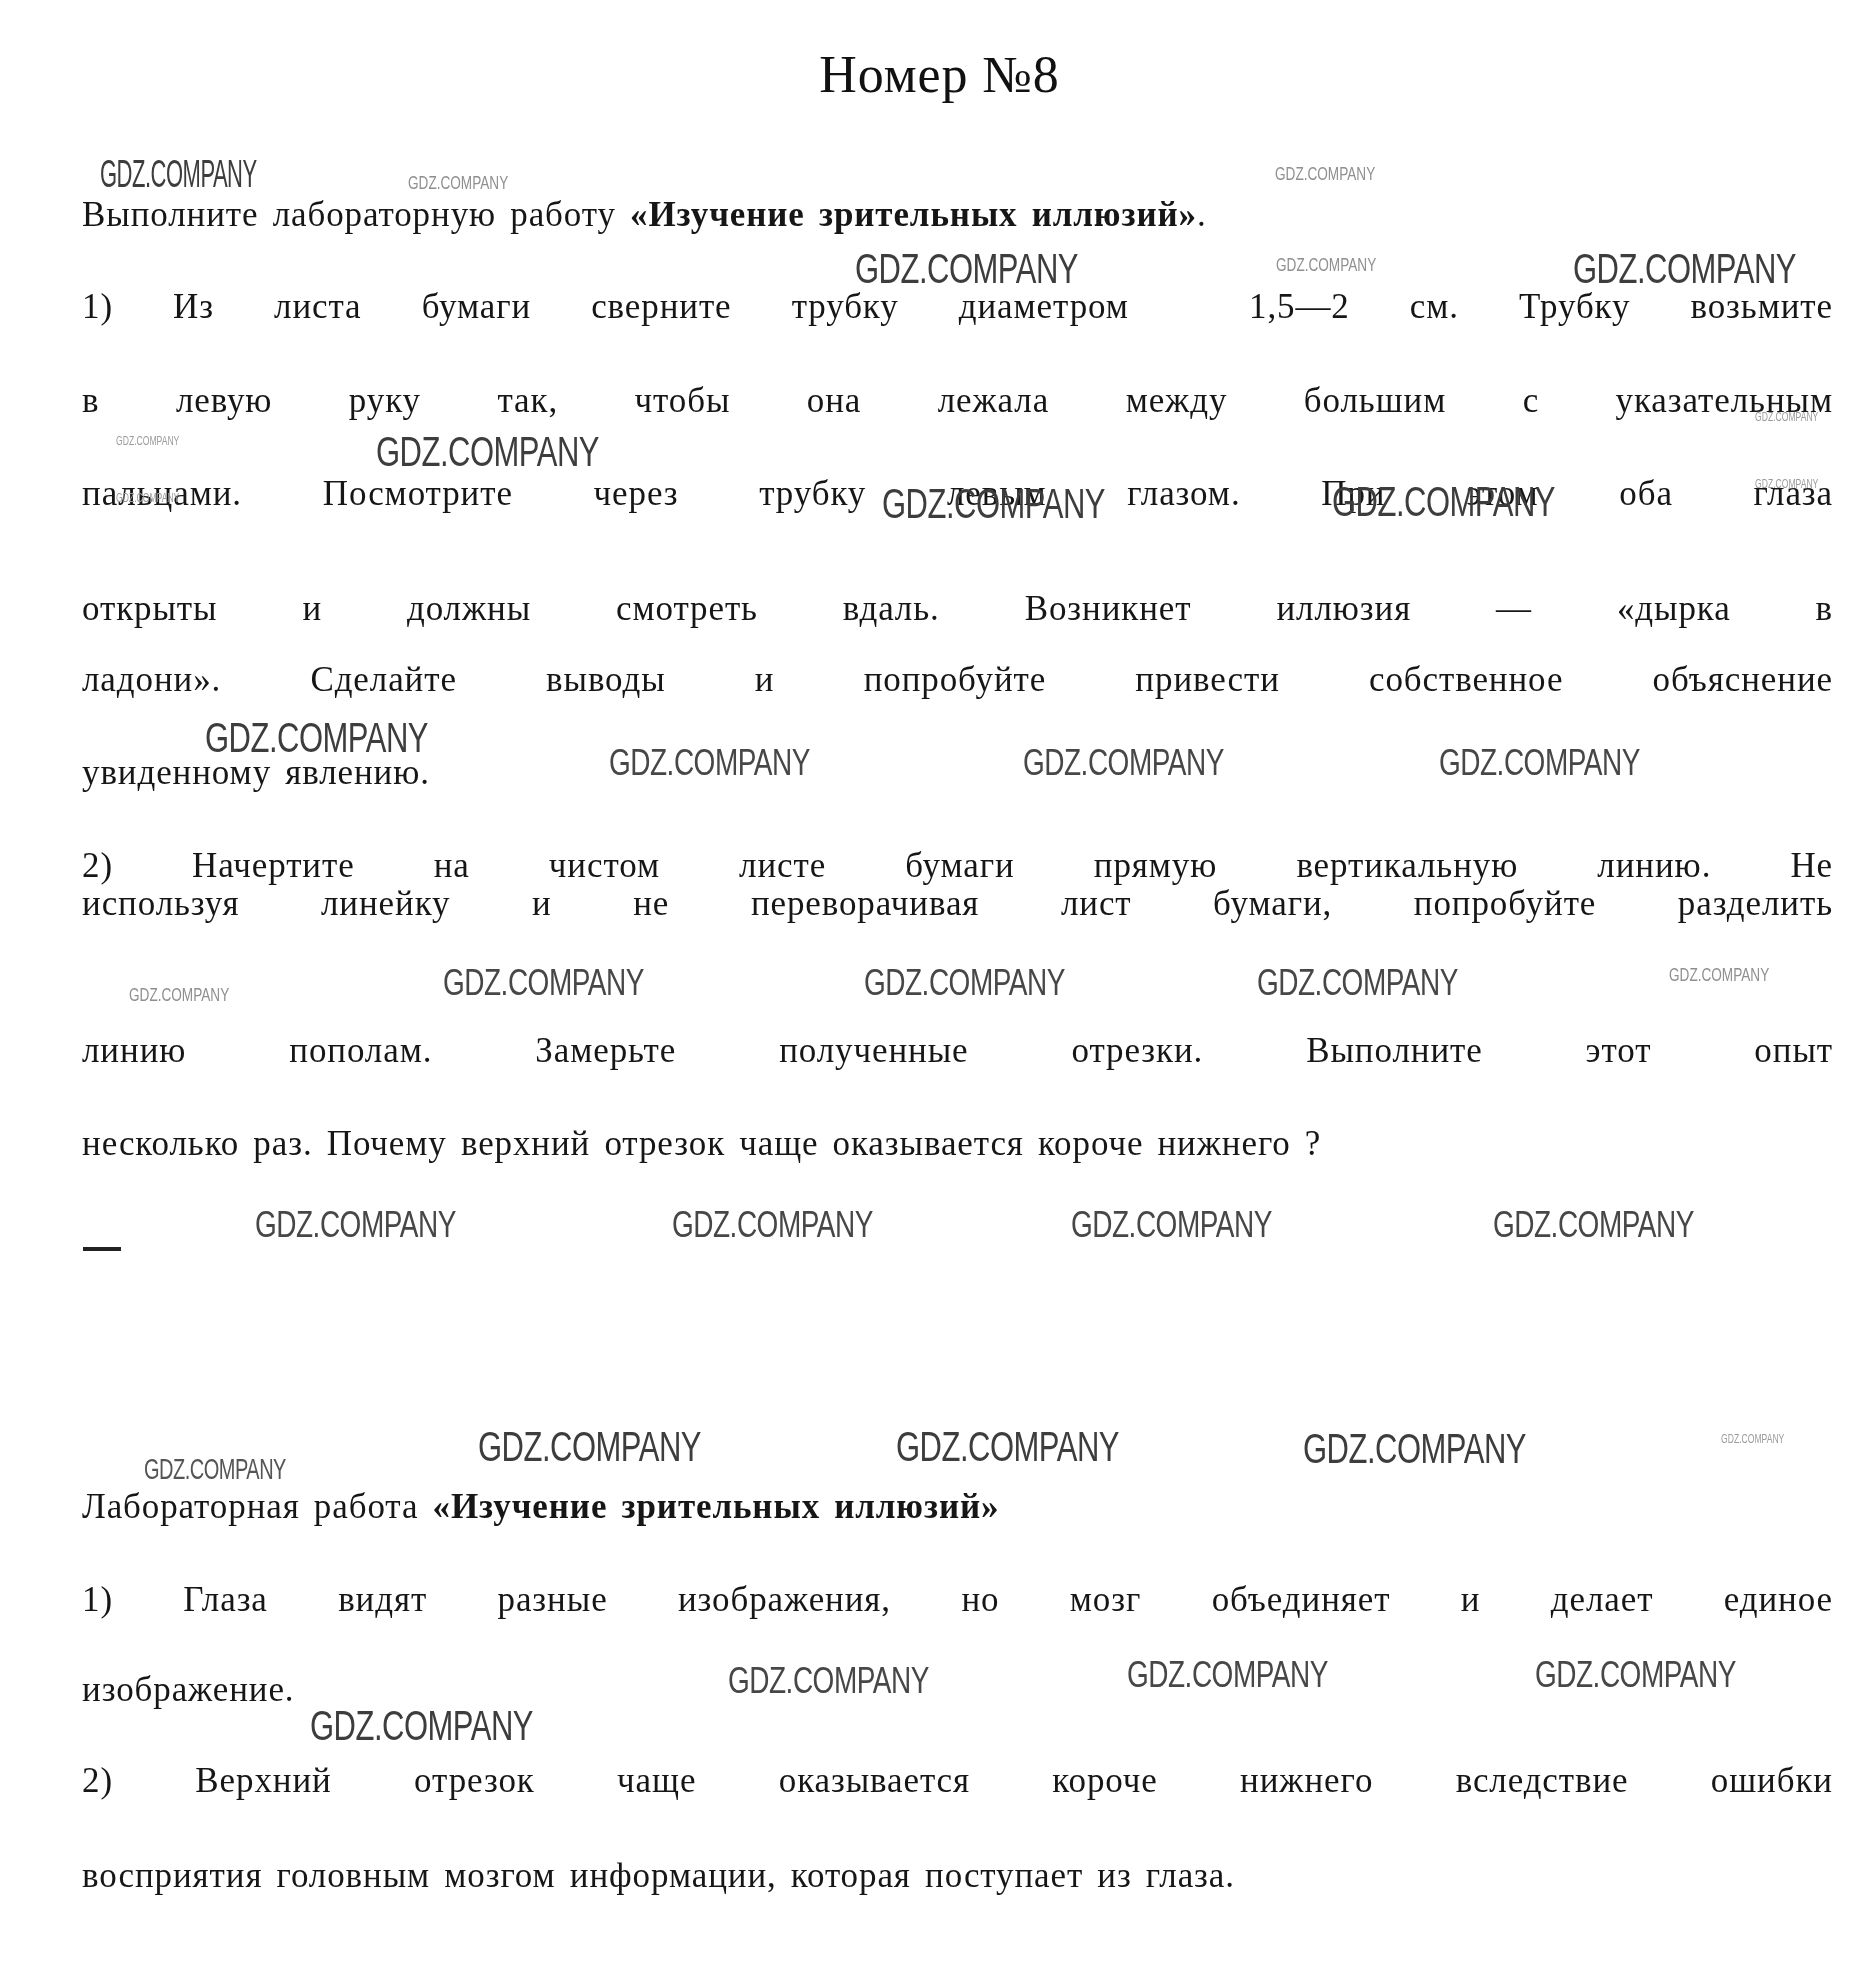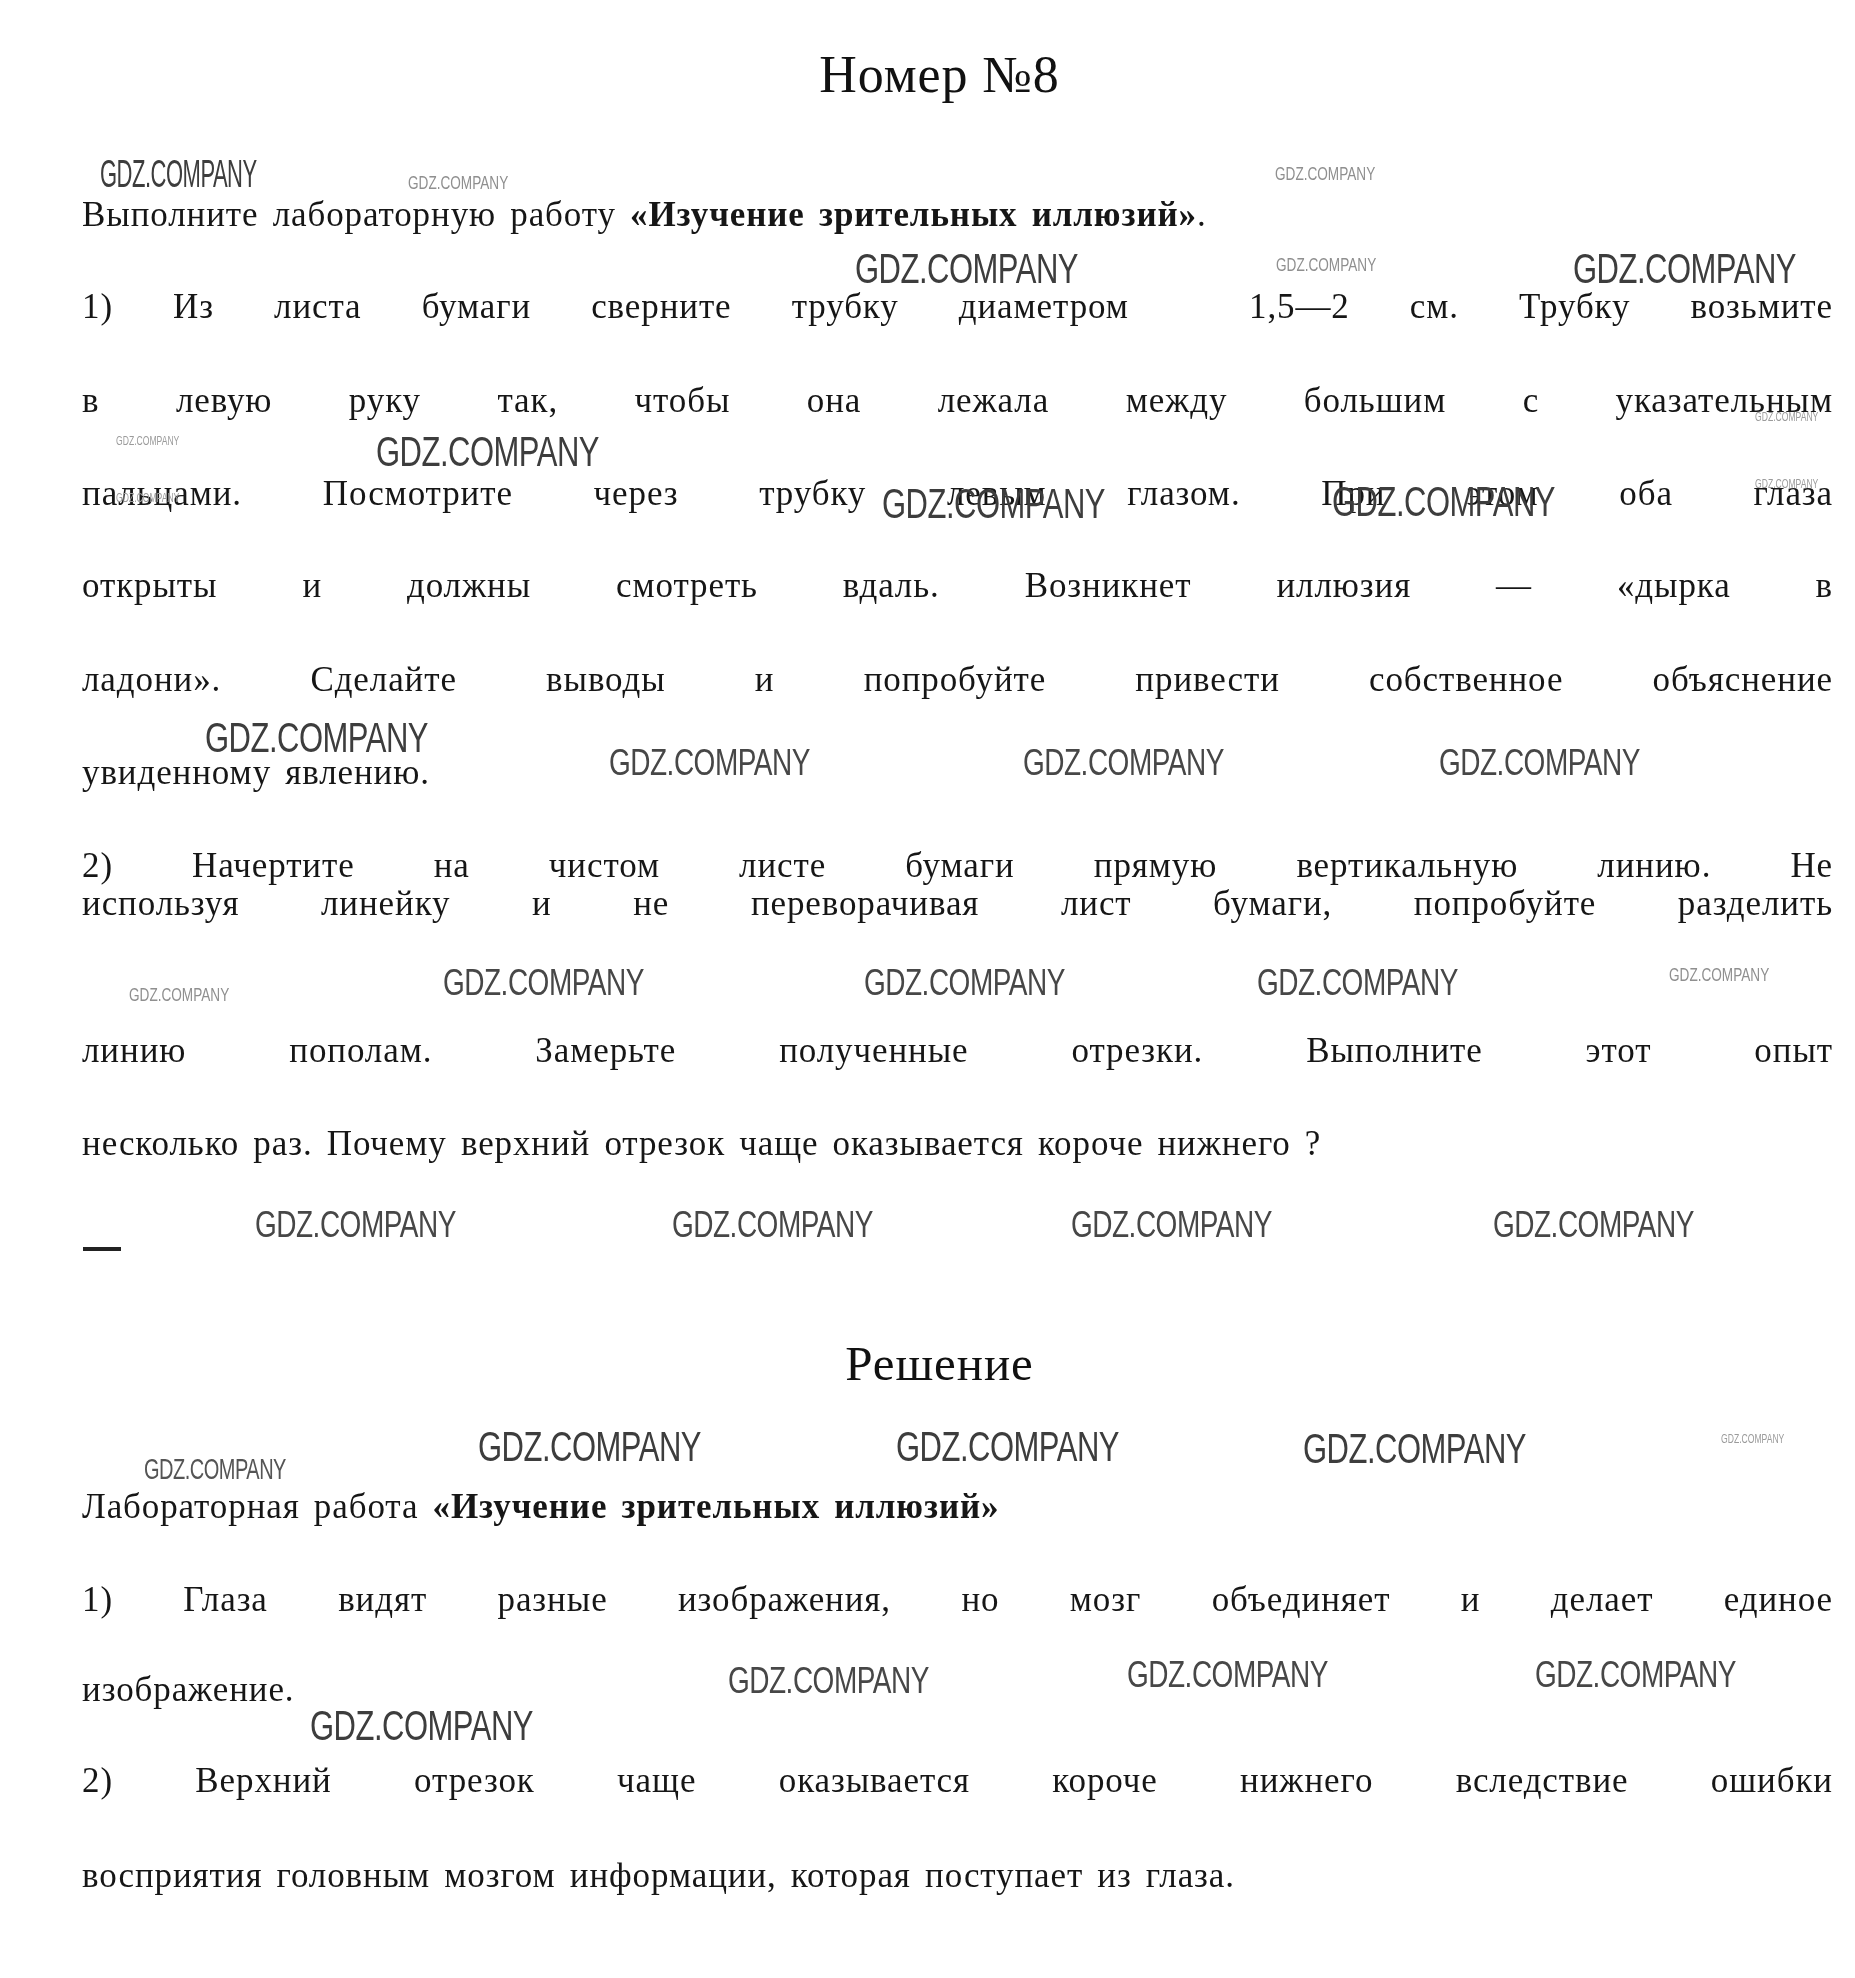--- a/index.html
+++ b/index.html
@@ -66,37 +66,36 @@
 <body>
 
 <div class="page">
   <div class="doc-title">Номер №8</div>
 
   <div id="lines-container">
       <div class="line" style="top: 194px;"><span>Выполните лабораторную работу </span><b>«Изучение зрительных иллюзий»</b><span>.</span></div>
       <div class="line just" style="top: 286px;"><span>1) Из листа бумаги сверните трубку диаметром&nbsp; 1,5—2 см. Трубку возьмите</span></div>
       <div class="line just" style="top: 380px;"><span>в левую руку так, чтобы она лежала между большим с указательным</span></div>
       <div class="line just" style="top: 473px;"><span>пальцами. Посмотрите через трубку левым глазом. При этом оба глаза</span></div>
-      <div class="line just" style="top: 565px;"><span>открыты и должны смотреть вдаль. Возникнет иллюзия — «дырка в</span></div>
+      <div class="line just" style="top: 588px;"><span>открыты и должны смотреть вдаль. Возникнет иллюзия — «дырка в</span></div>
       <div class="line just" style="top: 659px;"><span>ладони». Сделайте выводы и попробуйте привести собственное объяснение</span></div>
       <div class="line" style="top: 752px;"><span>увиденному явлению.</span></div>
       <div class="line just" style="top: 845px;"><span>2) Начертите на чистом листе бумаги прямую вертикальную линию. Не</span></div>
       <div class="line just" style="top: 883px;"><span>используя линейку и не переворачивая лист бумаги, попробуйте разделить</span></div>
       <div class="line just" style="top: 1030px;"><span>линию пополам. Замерьте полученные отрезки. Выполните этот опыт</span></div>
       <div class="line" style="top: 1123px;"><span>несколько раз. Почему верхний отрезок чаще оказывается короче нижнего ?</span></div>
       <div class="line" style="top: 1486px;"><span>Лабораторная работа </span><b>«Изучение зрительных иллюзий»</b></div>
       <div class="line just" style="top: 1579px;"><span>1) Глаза видят разные изображения, но мозг объединяет и делает единое</span></div>
       <div class="line" style="top: 1669px;"><span>изображение.</span></div>
       <div class="line just" style="top: 1760px;"><span>2) Верхний отрезок чаще оказывается короче нижнего вследствие ошибки</span></div>
       <div class="line" style="top: 1855px;"><span>восприятия головным мозгом информации, которая поступает из глаза.</span></div>
     </div>
 
   <div class="underscore-mark"></div>
 
-  <div class="solution-title">Решение</div>
 
   <div id="watermarks-container">
       <div class="wm tall" style="left: 77px; top: 155px;">GDZ.COMPANY</div>
       <div class="wm sm" style="left: 385px; top: 175px;">GDZ.COMPANY</div>
       <div class="wm sm" style="left: 1252px; top: 166px;">GDZ.COMPANY</div>
       <div class="wm lg" style="left: 832px; top: 247px;">GDZ.COMPANY</div>
       <div class="wm sm" style="left: 1253px; top: 257px;">GDZ.COMPANY</div>
       <div class="wm lg" style="left: 1550px; top: 247px;">GDZ.COMPANY</div>
       <div class="wm xs" style="left: 93px; top: 435px;">GDZ.COMPANY</div>
       <div class="wm lg" style="left: 353px; top: 430px;">GDZ.COMPANY</div>

